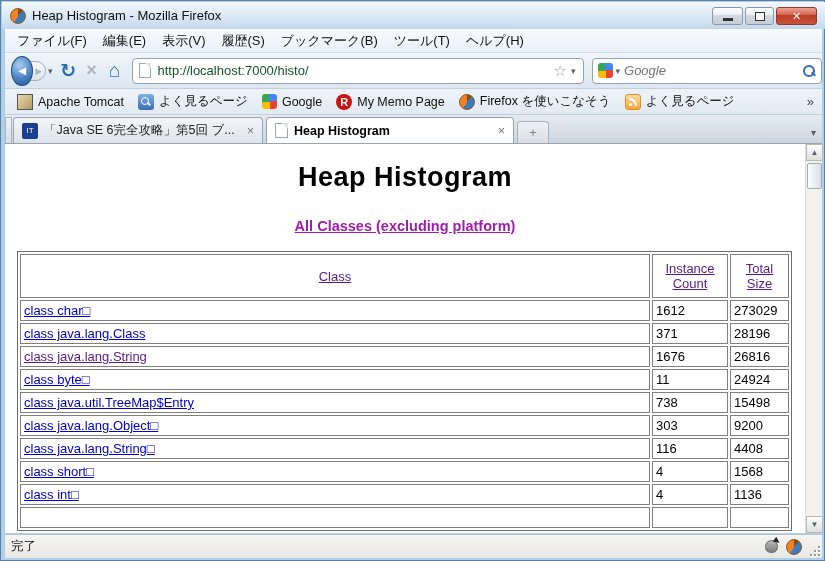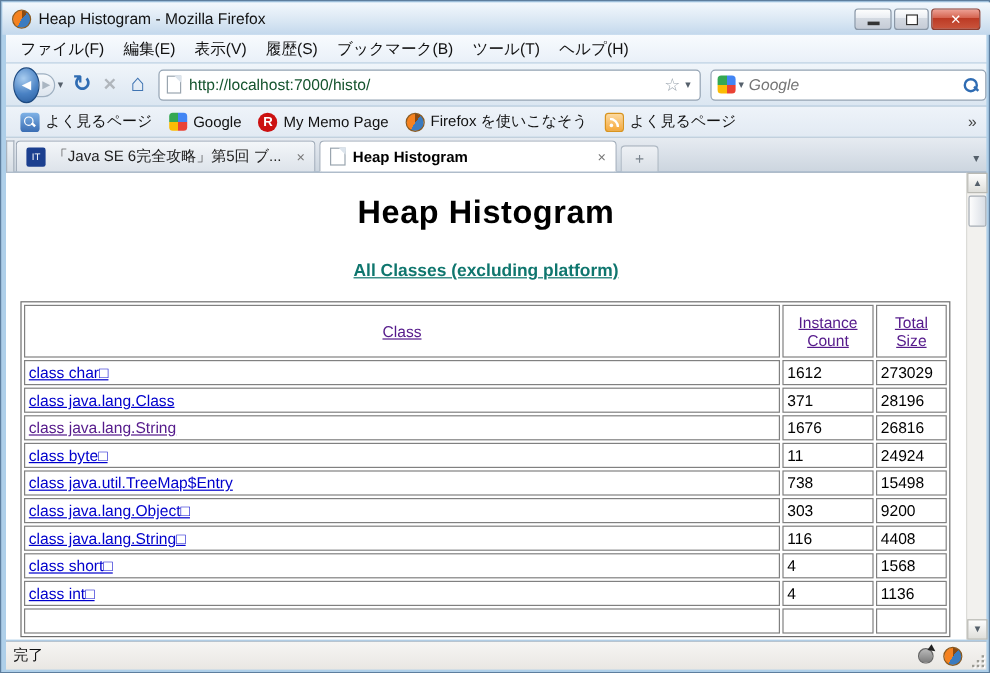--- a/index.html
+++ b/index.html
@@ -130,21 +130,21 @@
     display:flex; align-items:center; justify-content:center; }
   .tablist-btn { margin-left:auto; margin-right:6px; margin-bottom:5px;
     color:#55606b; font-size:10px; }
 
   
   .content { position:absolute; left:4px; top:143px; width:800px; height:389px;
     background:#fff; overflow:hidden; }
   .page-title { text-align:center; font-size:27px; font-weight:bold; color:#000;
     margin-top:18px; letter-spacing:0.5px; }
   .all-classes { text-align:center; margin-top:24px; }
-  .all-classes a { color:#0f766e; font-weight:bold; font-size:14.5px; }
+  .all-classes a { color:#a21caf; font-weight:bold; font-size:14.5px; }
   a { text-decoration:underline; }
 
   table.heap { border-collapse:separate; border-spacing:2px;
     border:1px solid #6f6f6f; margin:16px 0 0 12px; width:775px;
     font-size:13px; background:#fff; }
   table.heap th, table.heap td { border:1px solid #808080; padding:2px 3px;
     background:#fff; vertical-align:middle; }
   table.heap th { font-weight:normal; text-align:center; height:44px; }
   table.heap th a { color:#551a8b; }
   table.heap td { height:19px; text-align:left; color:#000; }
@@ -224,20 +224,24 @@
     <div class="searchbox">
       <span class="glogo"></span>
       <span class="navcaret">▾</span>
       <input placeholder="Google" style="">
       <span class="mag"></span>
     </div>
   </div>
 
   <div class="bookmarksbar">
     <div class="bm">
+      <span class="ic16 ic-tomcat"></span>
+      <span>Apache Tomcat</span>
+    </div>
+    <div class="bm">
       <span class="ic16 ic-mostvisited"></span>
       <span>よく見るページ</span>
     </div>
     <div class="bm">
       <span class="glogo"></span>
       <span>Google</span>
     </div>
     <div class="bm">
       <span class="ic16 ic-r">R</span>
       <span>My Memo Page</span>

